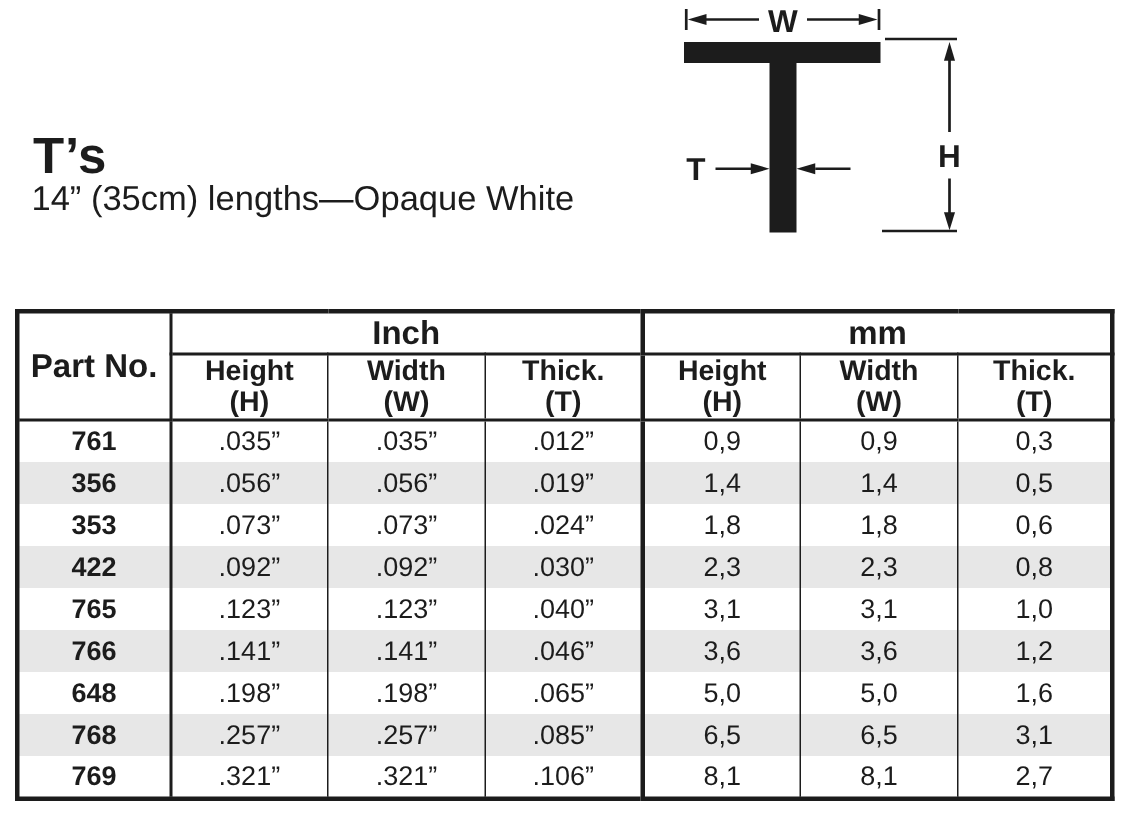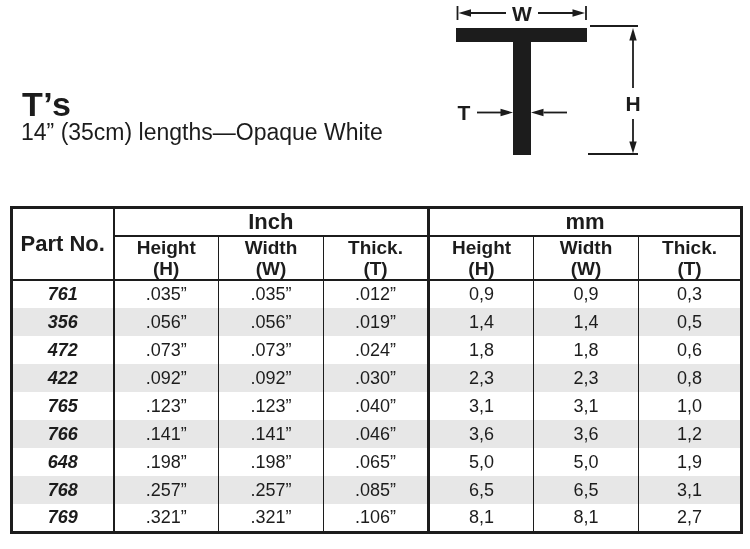--- a/index.html
+++ b/index.html
@@ -53,21 +53,21 @@
     border-right: 2px solid #1c1c1c !important;
     border-bottom: 2px solid #1c1c1c;
     font-size: 19px;
   }
   .mm-start { border-left: 3px solid #1c1c1c !important; }
   .sub-line { display: block; }
   tbody td {
     height: 28px; font-size: 18px;
     border-top: none; border-bottom: none;
   }
-  tbody td.part { font-weight: bold; border-right: 2px solid #1c1c1c; font-style: italic; }
+  tbody td.part { font-weight: bold; border-right: 2px solid #1c1c1c; }
   tbody tr:nth-child(even) { background: #e7e7e7; }
 </style>
 </head>
 <body>
 
 <div class="page">
 
   <div class="title">T’s</div>
   <div class="subtitle">14” (35cm) lengths—Opaque White</div>
 
@@ -155,21 +155,21 @@
       <tr>
         <td class="part">356</td>
         <td>.056”</td>
         <td>.056”</td>
         <td>.019”</td>
         <td class="mm-start">1,4</td>
         <td>1,4</td>
         <td>0,5</td>
       </tr>
       <tr>
-        <td class="part">472</td>
+        <td class="part">353</td>
         <td>.073”</td>
         <td>.073”</td>
         <td>.024”</td>
         <td class="mm-start">1,8</td>
         <td>1,8</td>
         <td>0,6</td>
       </tr>
       <tr>
         <td class="part">422</td>
         <td>.092”</td>
@@ -197,21 +197,21 @@
         <td>3,6</td>
         <td>1,2</td>
       </tr>
       <tr>
         <td class="part">648</td>
         <td>.198”</td>
         <td>.198”</td>
         <td>.065”</td>
         <td class="mm-start">5,0</td>
         <td>5,0</td>
-        <td>1,9</td>
+        <td>1,6</td>
       </tr>
       <tr>
         <td class="part">768</td>
         <td>.257”</td>
         <td>.257”</td>
         <td>.085”</td>
         <td class="mm-start">6,5</td>
         <td>6,5</td>
         <td>3,1</td>
       </tr>

